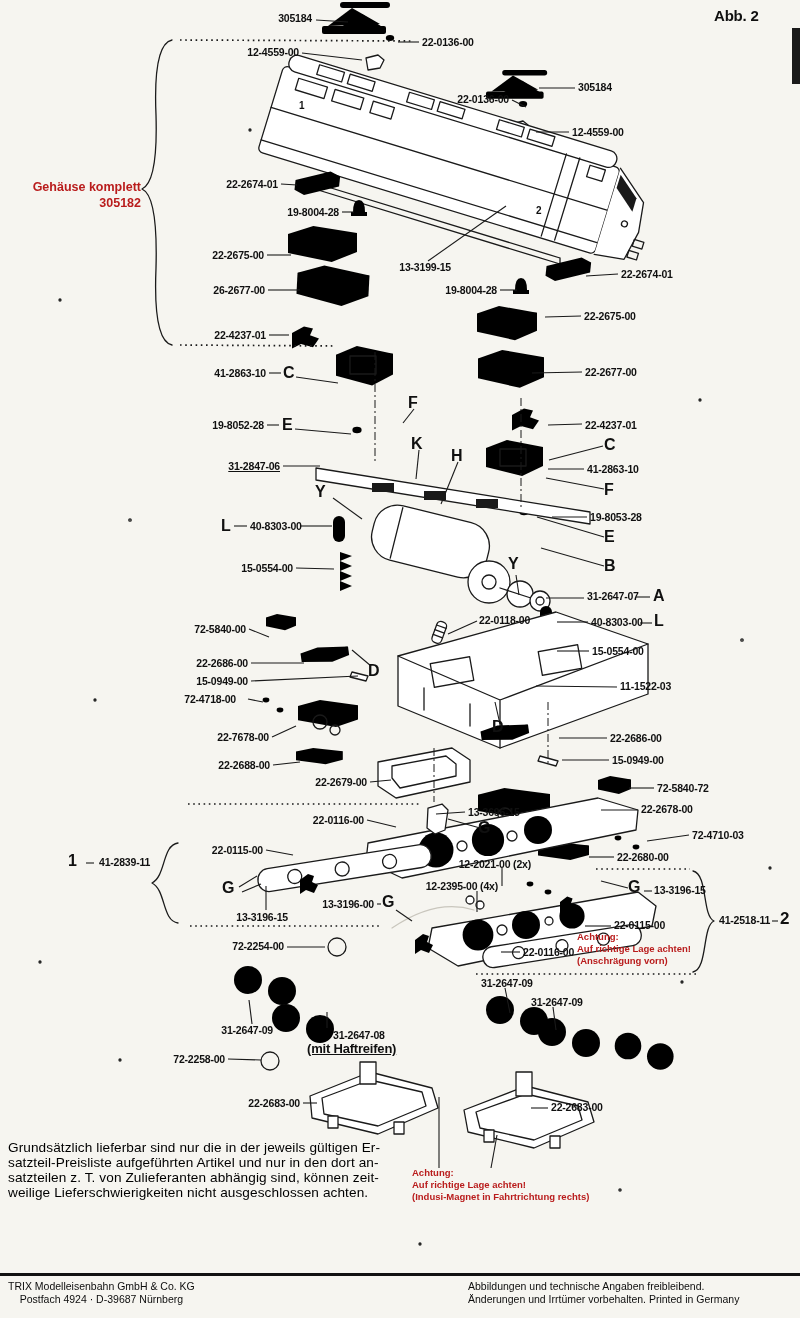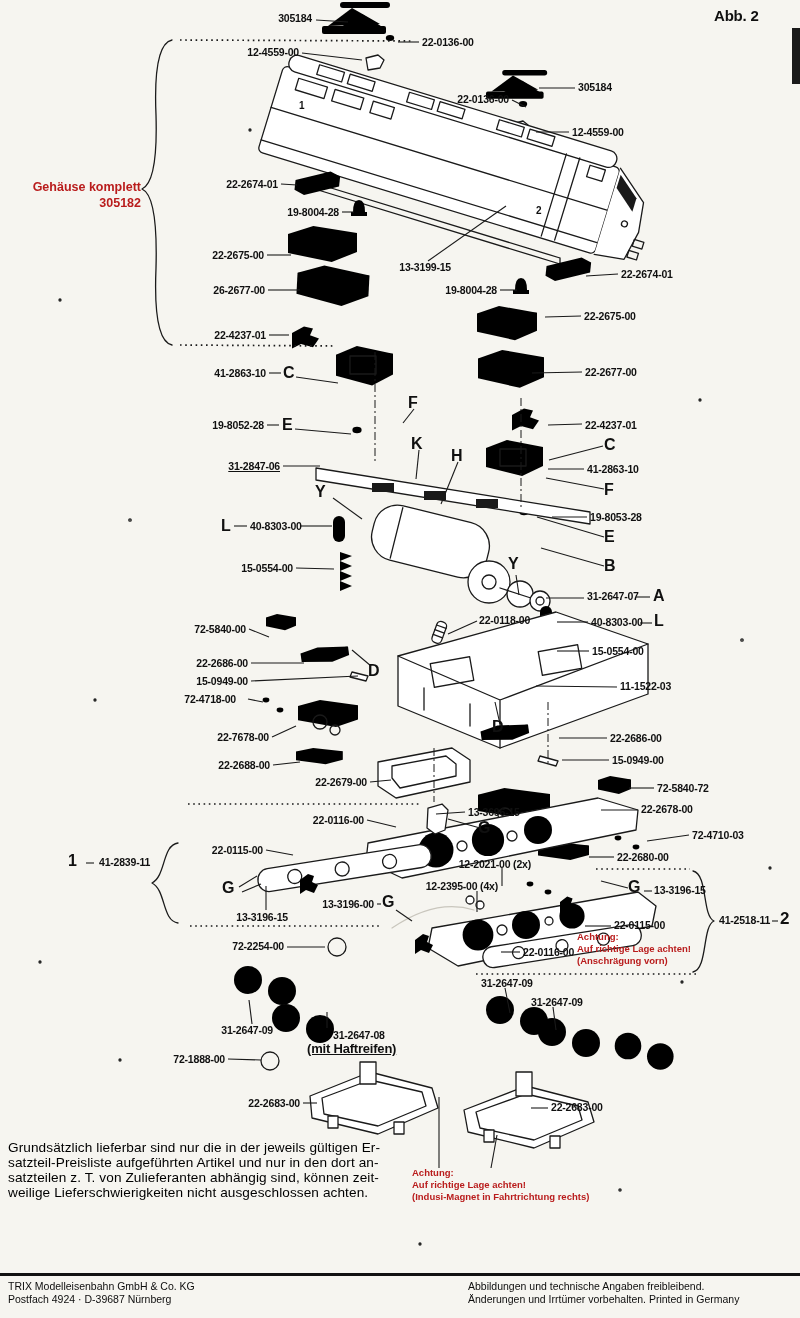--- a/index.html
+++ b/index.html
@@ -11,21 +11,21 @@
   .lbl{position:absolute;font-weight:700;font-size:10.5px;line-height:1;
        letter-spacing:-0.2px;white-space:nowrap;color:#101010;}
   .lbl.r{transform:translateX(-100%);}
   .letter{position:absolute;font-weight:700;font-size:16px;line-height:1;color:#101010;}
   .note{position:absolute;font-weight:700;font-size:9.5px;line-height:1.25;white-space:nowrap;color:#b91c1c;}
   .note.r{transform:translateX(-100%);text-align:right;}
   .para{position:absolute;left:8px;top:1140px;font-size:13.6px;line-height:15px;
         letter-spacing:0.1px;color:#000;white-space:nowrap;}
   .footer-rule{position:absolute;left:0;top:1273px;width:800px;height:3px;background:#111;}
   .footer-block{position:absolute;top:1280px;font-size:10.5px;line-height:13px;color:#0d0d0d;}
-  #footer-left{left:8px;}
+  #footer-left{left:8px;text-align:center;}
   #footer-right{left:468px;}
   #drawing path,#drawing rect,#drawing line,#drawing circle,#drawing ellipse{
       stroke:#1a1a1a;stroke-width:1.3;fill:none;stroke-linejoin:round;stroke-linecap:round;}
   #drawing .wfill{fill:#fff;}
   #drawing .dark{fill:#1a1a1a;stroke:none;}
   #drawing .faint{stroke:#c9c6bd;}
   #leaders line{stroke:#1a1a1a;stroke-width:1.1;}
   #leaders line.dot{stroke-dasharray:1.6 3.6;stroke-width:1.7;}
   #leaders line.dd{stroke-dasharray:8 3 2 3;stroke-width:1;}
   .brace{stroke:#1a1a1a;stroke-width:1.7;fill:none;}
@@ -447,21 +447,21 @@
     <div class="lbl" style="left: 654px; top: 885px;">13-3196-15</div>
     <div class="lbl" style="left: 614px; top: 920px;">22-0115-00</div>
     <div class="lbl" style="left: 523px; top: 947px;">22-0116-00</div>
     <div class="lbl" style="left: 719px; top: 915px;">41-2518-11</div>
     <div class="lbl" style="left: 481px; top: 978px;">31-2647-09</div>
     <div class="lbl" style="left: 531px; top: 997px;">31-2647-09</div>
     <div class="lbl r" style="left: 273px; top: 1025px;">31-2647-09</div>
     <div class="lbl" style="left: 307px; top: 1030px; margin-left: 26px;">31-2647-08</div>
     <div class="lbl" style="left: 307px; top: 1042px; font-size: 13px; text-decoration: underline;">(mit Haftreifen)</div>
     <div class="lbl r" style="left: 284px; top: 941px;">72-2254-00</div>
-    <div class="lbl r" style="left: 225px; top: 1054px;">72-1888-00</div>
+    <div class="lbl r" style="left: 225px; top: 1054px;">72-2258-00</div>
     <div class="lbl r" style="left: 300px; top: 1098px;">22-2683-00</div>
     <div class="lbl" style="left: 551px; top: 1102px;">22-2683-00</div>
     <div class="lbl" style="left: 714px; top: 8px; font-size: 15px;">Abb. 2</div>
     <div class="letter" style="left: 283px; top: 365px;">C</div>
     <div class="letter" style="left: 282px; top: 417px;">E</div>
     <div class="letter" style="left: 221px; top: 518px;">L</div>
     <div class="letter" style="left: 408px; top: 395px;">F</div>
     <div class="letter" style="left: 411px; top: 436px;">K</div>
     <div class="letter" style="left: 451px; top: 448px;">H</div>
     <div class="letter" style="left: 315px; top: 484px;">Y</div>

